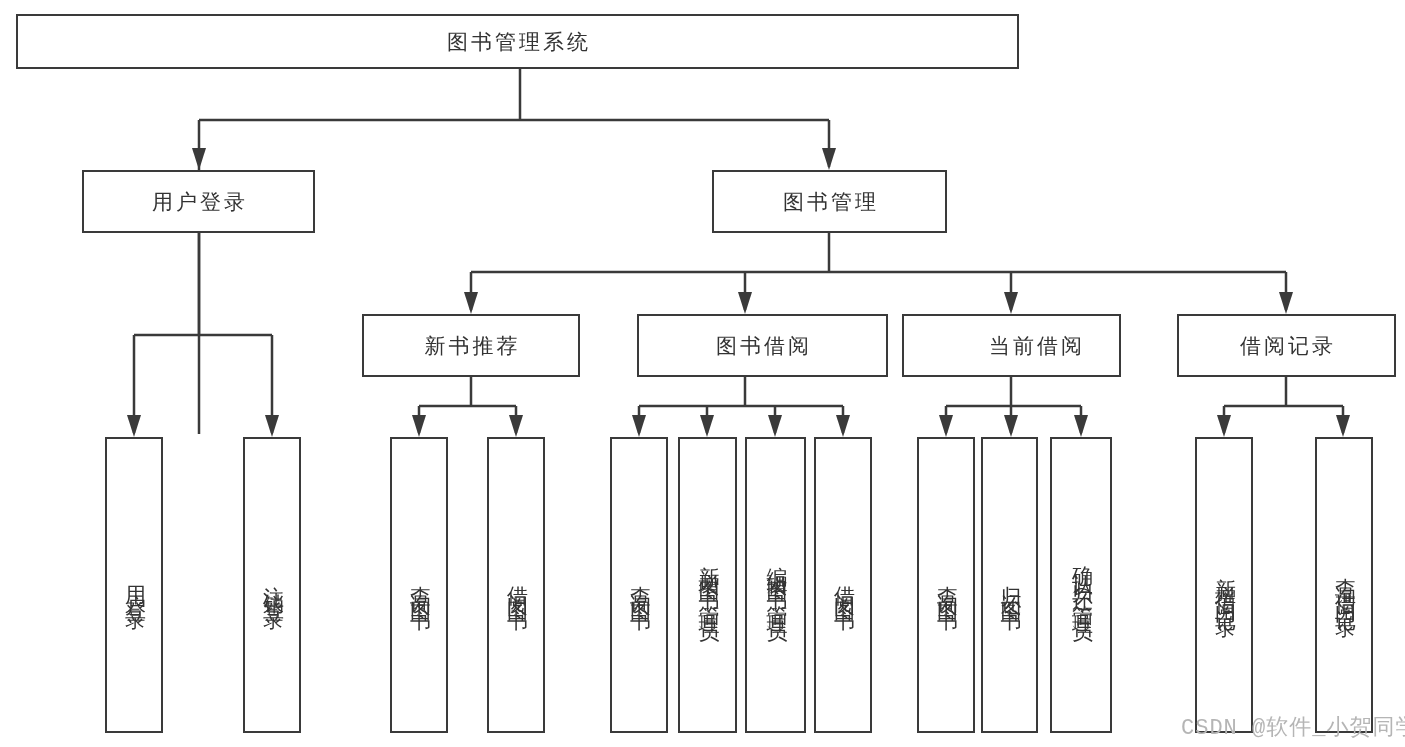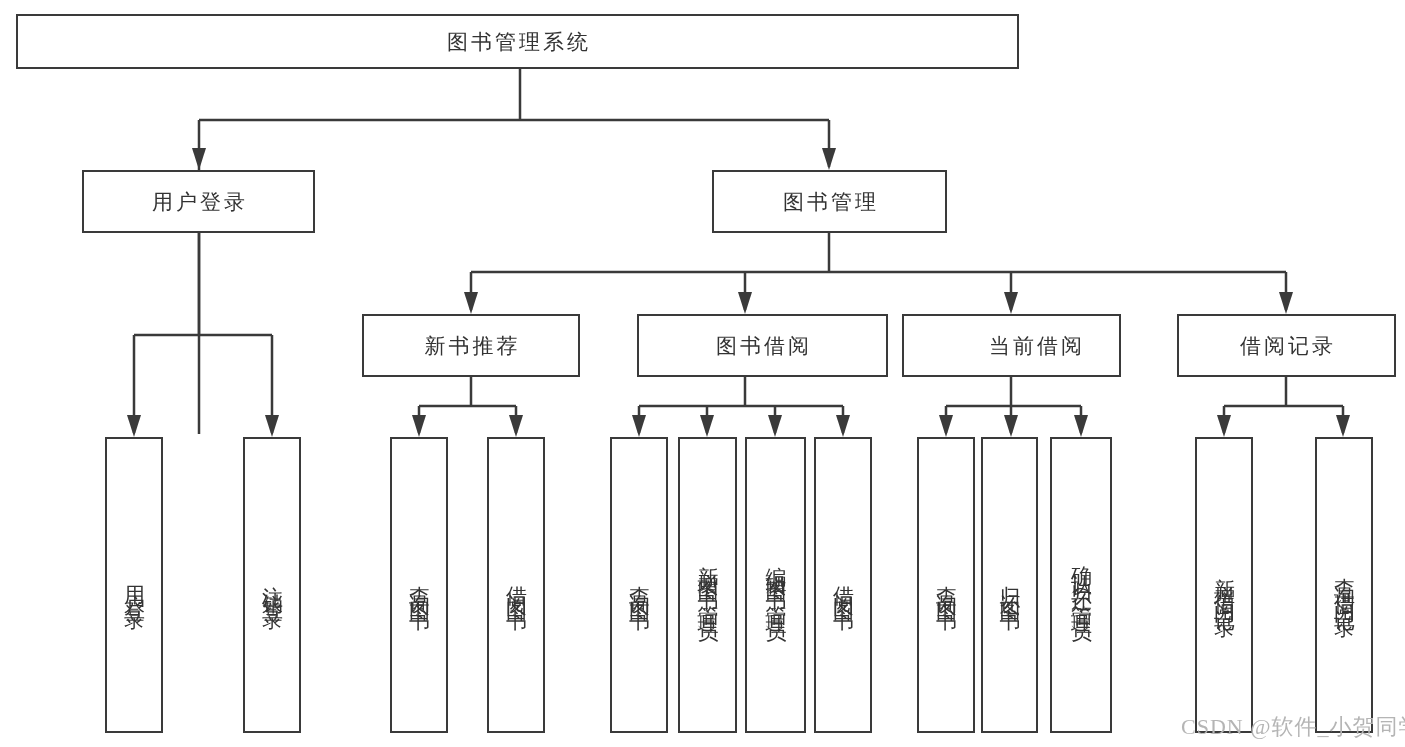--- a/index.html
+++ b/index.html
@@ -8,21 +8,21 @@
     --bg: #ffffff;
     --watermark: #b5b5b5;
   }
   * { margin: 0; padding: 0; box-sizing: border-box; }
   html, body { background: #fff; }
   .stage {
     position: relative;
     width: 1405px;
     height: 747px;
     background: var(--bg);
-    font-family: Liberation Serif, serif;
+    font-family: Liberation Mono, monospace;
     color: var(--text);
     overflow: hidden;
   }
   .connectors {
     position: absolute;
     left: 0; top: 0;
     width: 1405px; height: 747px;
     color: var(--line);
   }
   .node {

